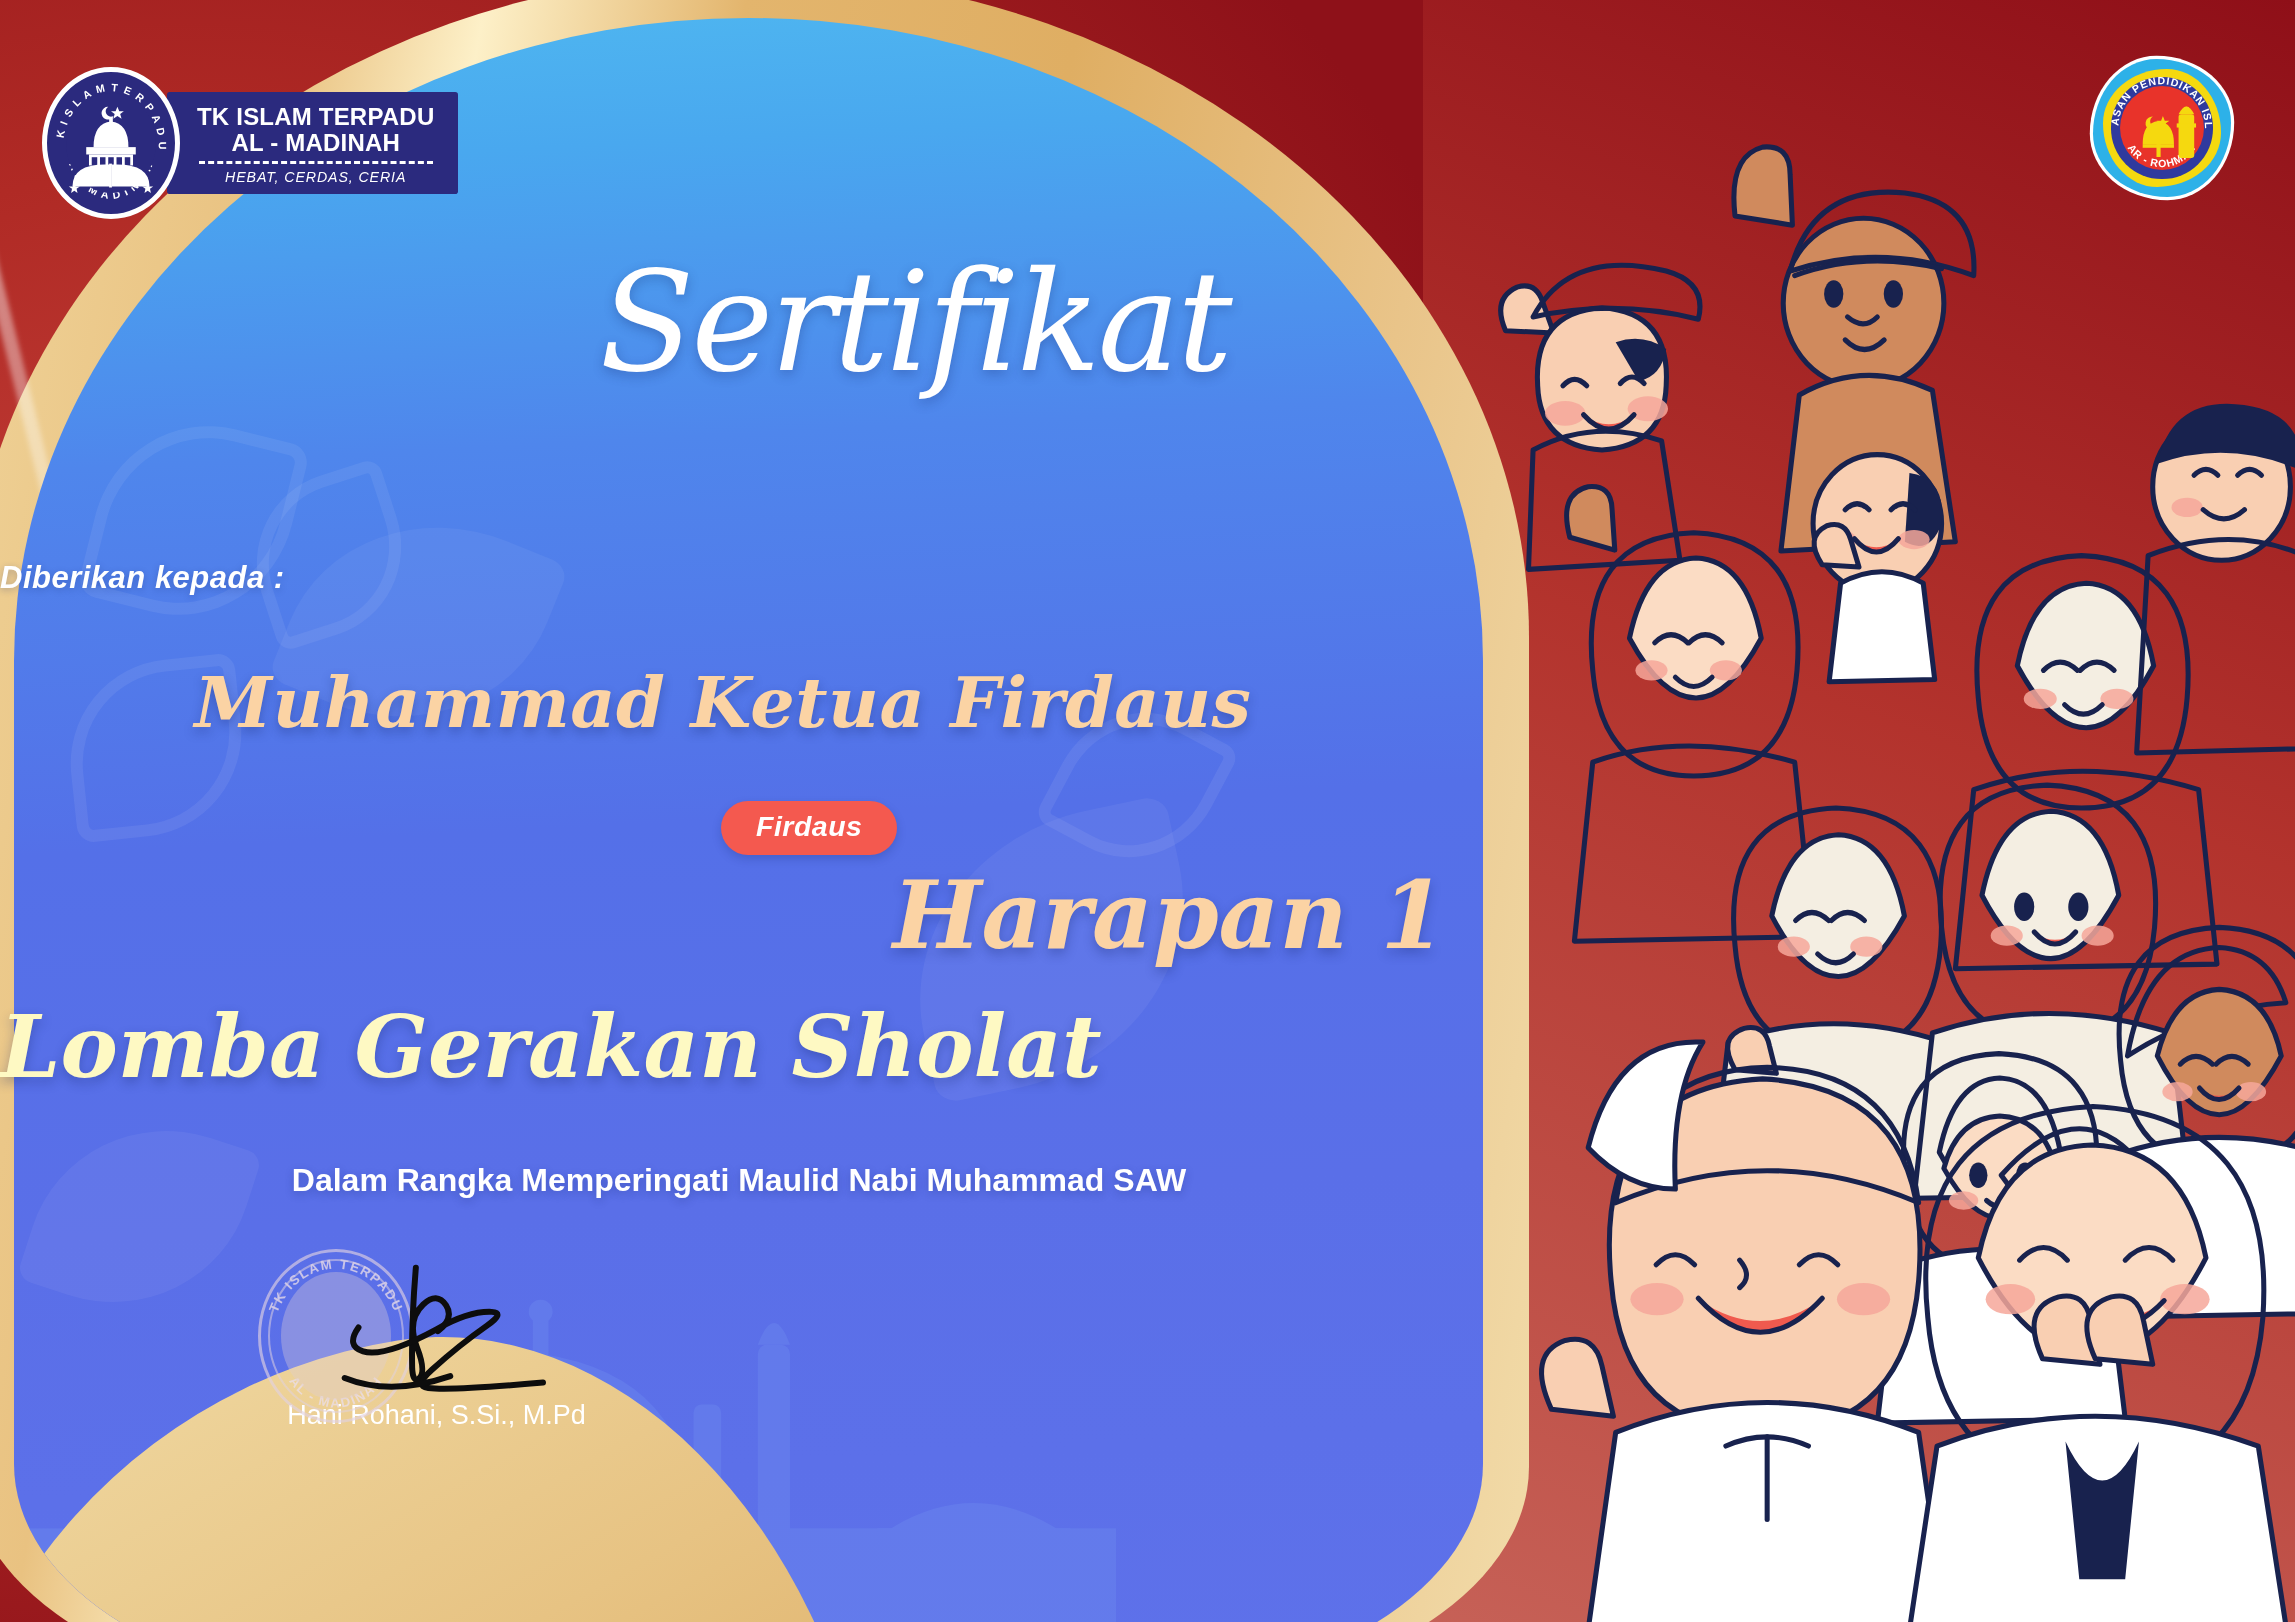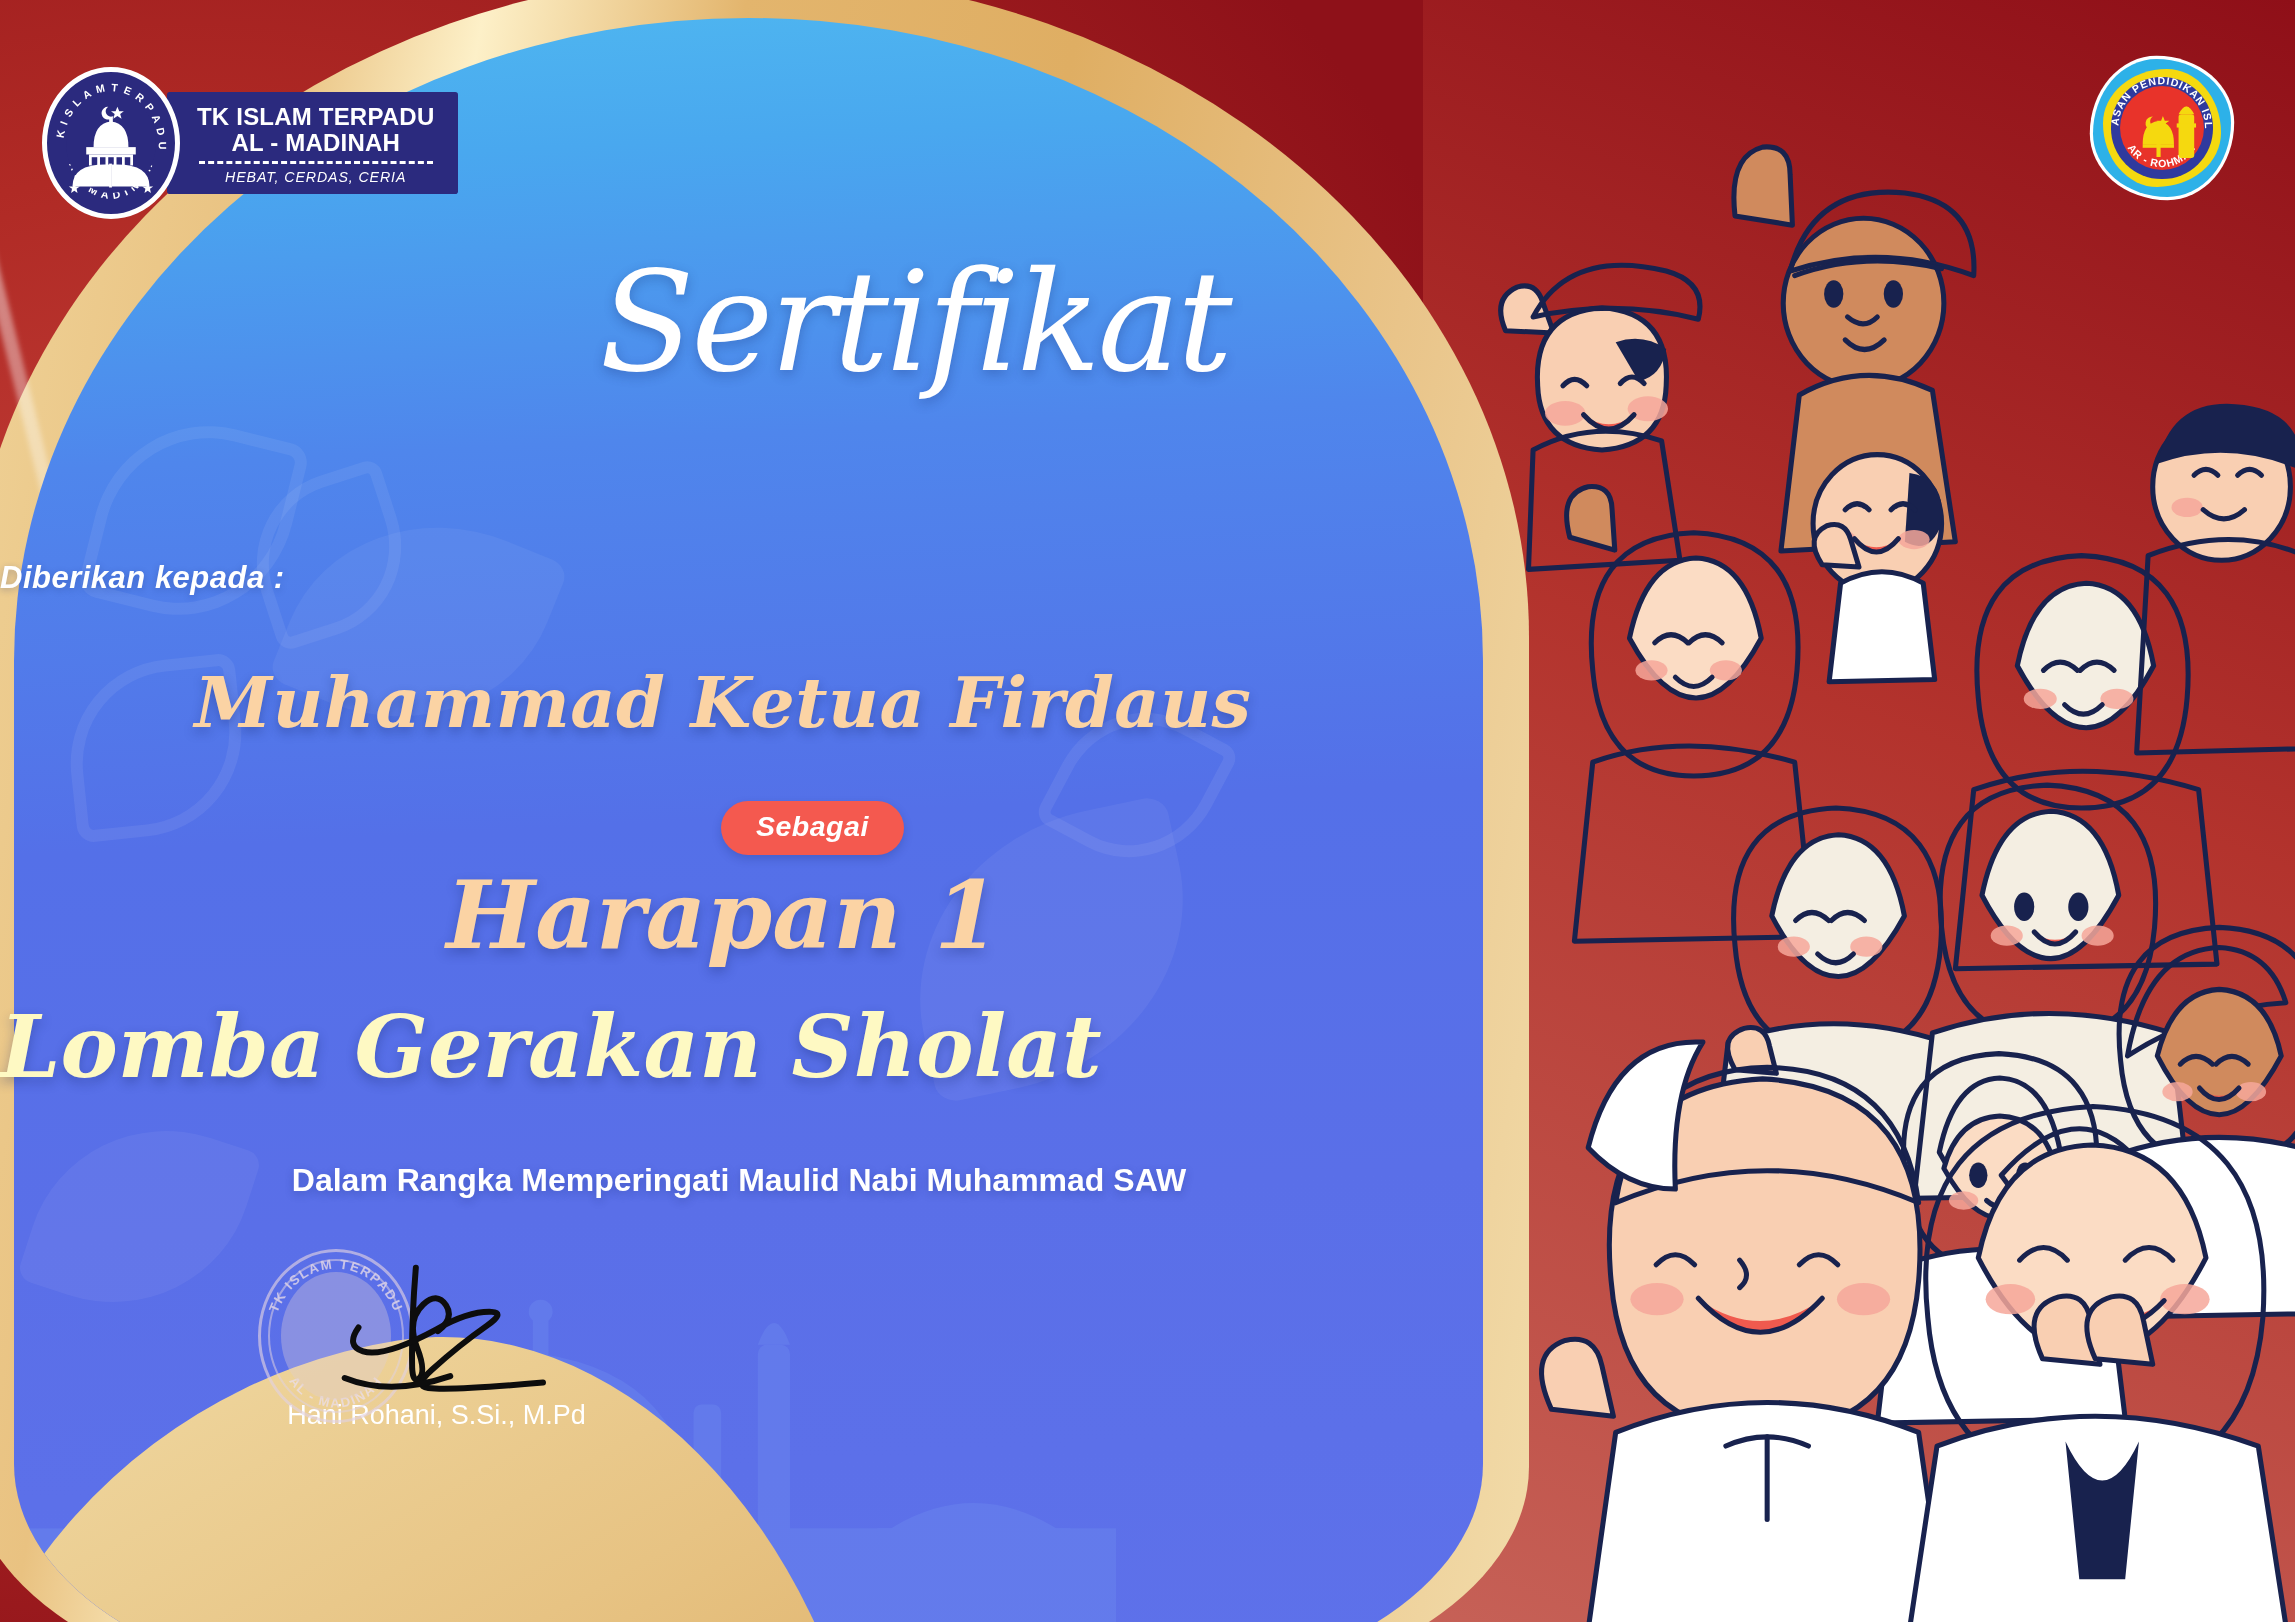--- a/index.html
+++ b/index.html
@@ -115,21 +115,21 @@
     font-size:70px;color:#fbd3a4;letter-spacing:0.5px;
     text-shadow:0 4.6px 11px rgba(20,40,110,.33);
   }
   .badge-sebagai{
     position:absolute;left:721px;top:801px;
     background:#f4594f;color:#fff;border-radius:27.5px;
     padding:9.2px 35px 12px;font-size:28.5px;font-style:italic;font-weight:bold;
     letter-spacing:0.5px;box-shadow:0 4.1px 9.2px rgba(20,40,110,.22);
   }
   .t-award{
-    position:absolute;left:0;top:868px;width:1446px;text-align:center;
+    position:absolute;left:0;top:868px;width:1446px;text-align:right;
     font-family:"DejaVu Serif", serif;font-style:italic;font-weight:bold;
     font-size:94px;color:#fbd3a4;letter-spacing:0px;line-height:1.0;
     text-shadow:0 5px 12px rgba(20,40,110,.33);
   }
   .t-lomba{
     position:absolute;left:0;top:996px;width:1446px;text-align:left;
     font-family:"DejaVu Serif", serif;font-style:italic;font-weight:bold;
     font-size:86px;color:#fef9c3;letter-spacing:0px;
     text-shadow:0 5px 12px rgba(20,40,110,.33);
   }
@@ -444,21 +444,21 @@
         <circle cx="203" cy="110" r="7"></circle>
         <rect x="182" y="140" width="42" height="9"></rect>
       </g>
     </svg>
   </div>
 
   <div class="content">
     <div class="t-sertifikat">Sertifikat</div>
     <div class="t-diberikan">Diberikan kepada :</div>
     <div class="t-name">Muhammad Ketua Firdaus</div>
-    <div class="badge-sebagai">Sebagai</div>
+    <div class="badge-sebagai">Firdaus</div>
     <div class="t-award">Harapan 1</div>
     <div class="t-lomba">Lomba Gerakan Sholat</div>
     <div class="t-sub">Dalam Rangka Memperingati Maulid Nabi Muhammad SAW</div>
 
     <div class="sig sig-left">
       <div class="sig-art">
         <div class="stamp">
           <svg class="stamp-txt" viewBox="0 0 340 380">
             <defs>
               <path id="sTop" d="M26,200 A142,160 0 0 1 314,200"></path>

